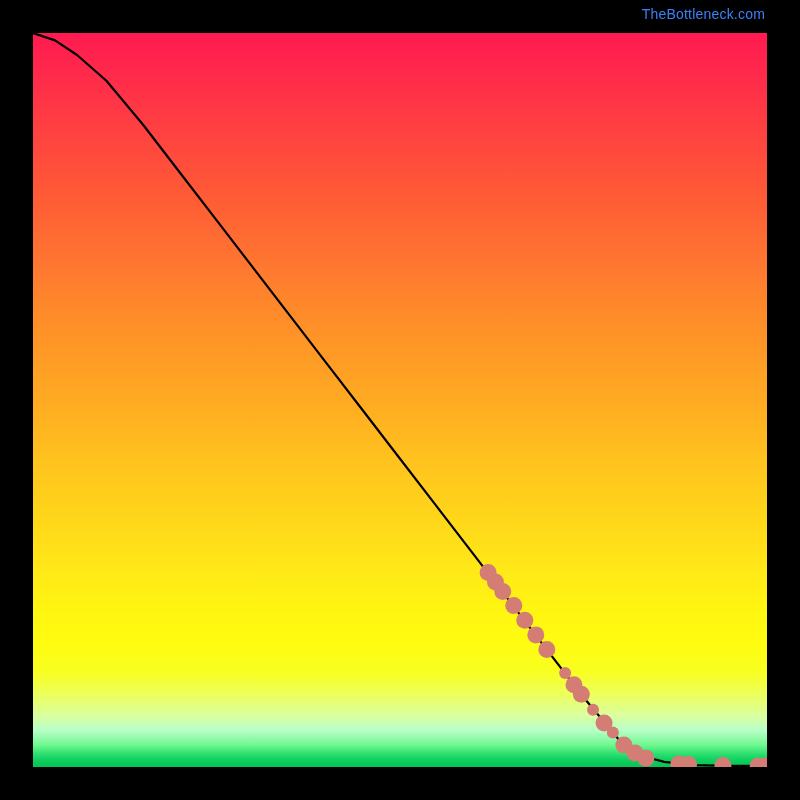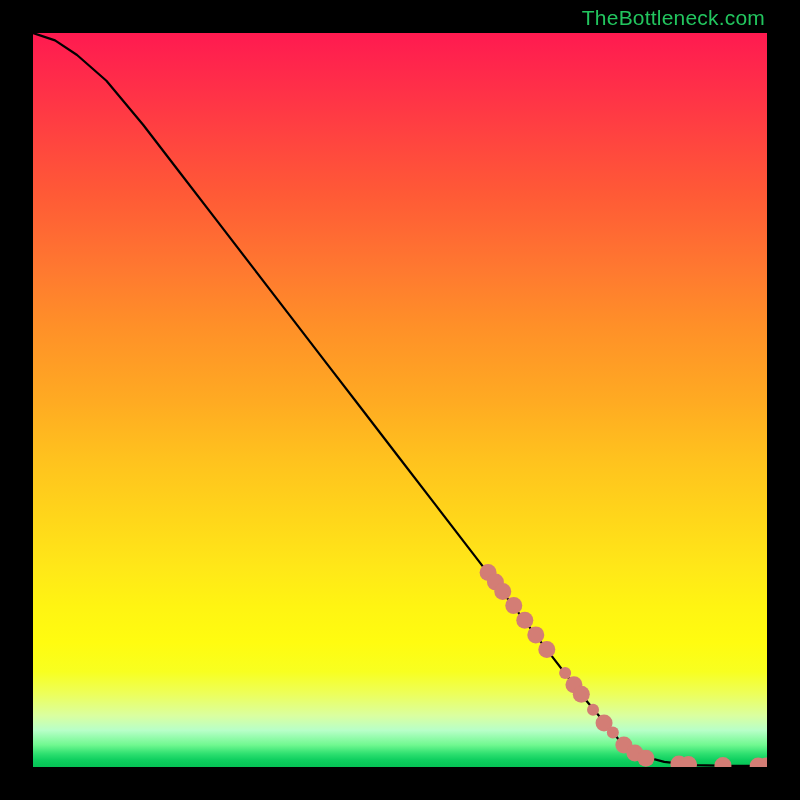--- a/index.html
+++ b/index.html
@@ -51,22 +51,22 @@
       #2ee070 98.2%,
       #10d060 99.0%,
       #08c858 99.6%,
       #06c456 100%
     );
   }
   .attribution {
     position: absolute;
     top: 6px;
     right: 35px;
-    color: #22c55e;
-    font-size: 21px;
+    color: #3b82f6;
+    font-size: 14px;
     letter-spacing: 0.2px;
     font-weight: 400;
   }
   svg.curve {
     position: absolute;
     inset: 0;
   }
   
   .dot {
     fill: #d37d75;

